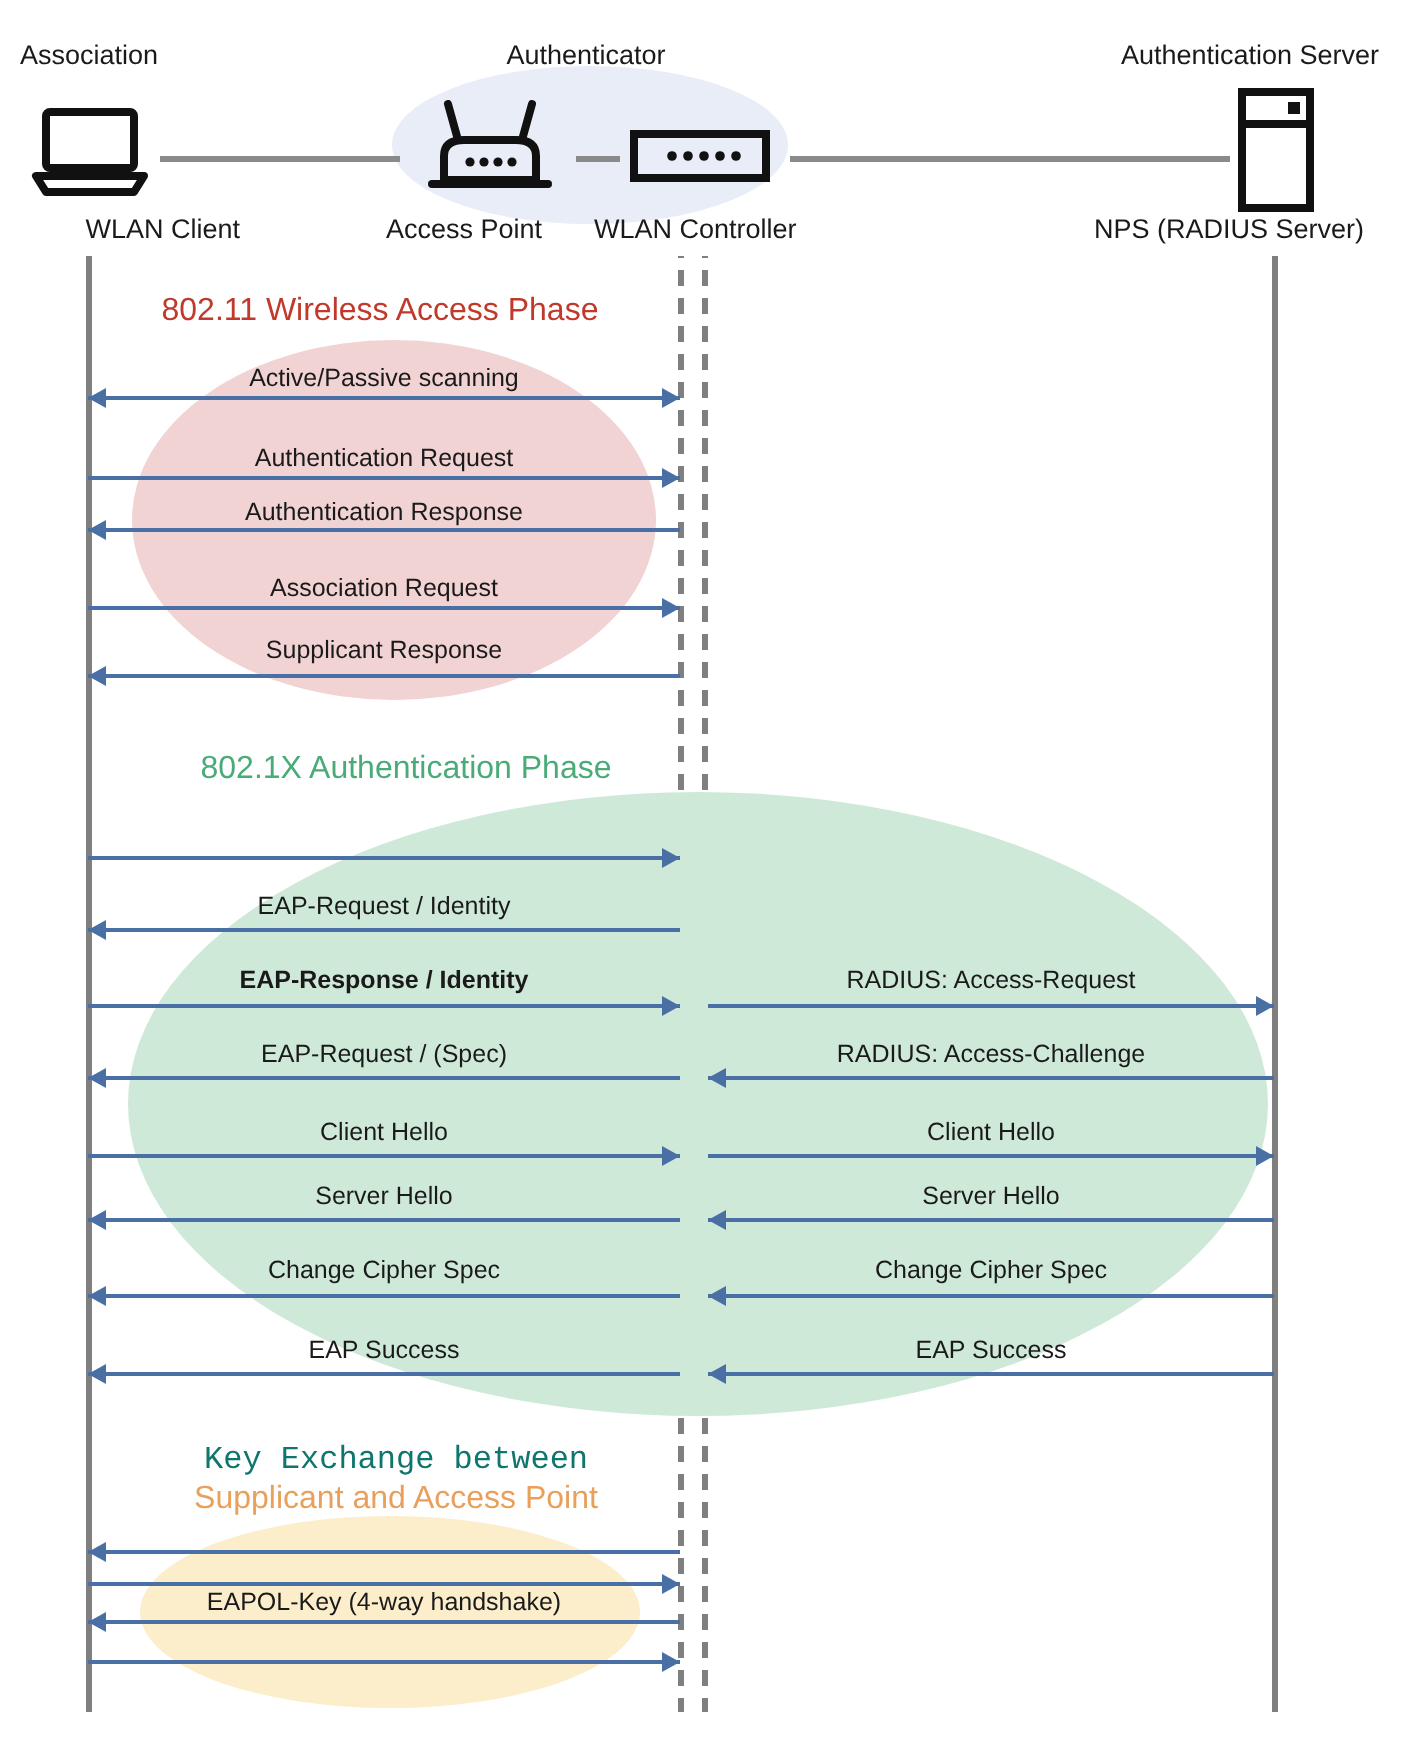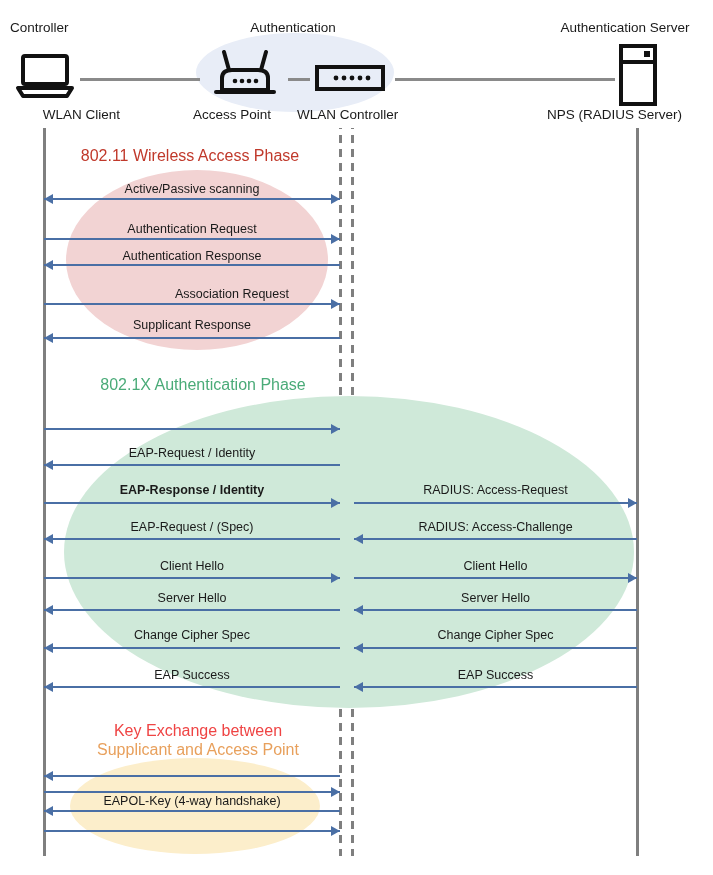--- a/index.html
+++ b/index.html
@@ -26,22 +26,22 @@
 <body>
 
 <div id="canvas">
 
   <div class="auth-blob" style="left:196px;top:33px;width:198px;height:79px;"></div>
 
   <div class="link-line" style="left:80px;top:78px;width:120px;"></div>
   <div class="link-line" style="left:288px;top:78px;width:22px;"></div>
   <div class="link-line" style="left:395px;top:78px;width:220px;"></div>
 
-  <div class="actor-label" style="left:0px;top:20px;width:110px;text-align:left;padding-left:10px;">Controller</div>
-  <div class="actor-label" style="left:193px;top:20px;width:200px;">Authentication</div>
+  <div class="actor-label" style="left:0px;top:20px;width:110px;text-align:left;padding-left:10px;">Association</div>
+  <div class="actor-label" style="left:193px;top:20px;width:200px;">Authenticator</div>
   <div class="actor-label" style="left:537px;top:20px;width:176px;">Authentication Server</div>
 
   <svg class="icon" style="left:14px;top:54px;" width="62" height="44" viewBox="0 0 62 44">
     <rect x="9" y="2" width="44" height="28" rx="2" fill="none" stroke="#111" stroke-width="4"></rect>
     <path d="M4 34 L58 34 L53 42 L9 42 Z" fill="none" stroke="#111" stroke-width="4" stroke-linejoin="round"></path>
   </svg>
 
   <svg class="icon" style="left:214px;top:50px;" width="62" height="50" viewBox="0 0 62 50">
     <line x1="15" y1="20" x2="10" y2="2" stroke="#111" stroke-width="4" stroke-linecap="round"></line>
     <line x1="47" y1="20" x2="52" y2="2" stroke="#111" stroke-width="4" stroke-linecap="round"></line>
@@ -79,37 +79,37 @@
   <div class="lifeline" style="left:636px;top:128px;height:728px;"></div>
 
   <div class="phase-ellipse" style="left:66px;top:170px;width:262px;height:180px;background:#f2d3d3;"></div>
   <div class="phase-ellipse" style="left:64px;top:396px;width:570px;height:312px;background:#cfe9d9;"></div>
   <div class="phase-ellipse" style="left:70px;top:758px;width:250px;height:96px;background:#fceecb;"></div>
 
   <div class="phase-label" style="left:60px;top:146px;width:260px;color:#c0392b;">802.11 Wireless Access Phase</div>
 
   <div class="phase-label" style="left:78px;top:375px;width:250px;color:#4aab78;">802.1X Authentication Phase</div>
 
-  <div class="phase-label" style="left:68px;top:721px;width:260px;color:#ef4444;">Key Exchange between</div>
+  <div class="phase-label" style="left:68px;top:721px;width:260px;color:#0f766e;font-family:Liberation Mono, monospace;">Key Exchange between</div>
   <div class="phase-label" style="left:68px;top:740px;width:260px;color:#e8a05c;">Supplicant and Access Point</div>
 
   <div class="msg-label" style="left:44px;top:182px;width:296px;">Active/Passive scanning</div>
   <div class="arrow-line" style="left:44px;top:198px;width:296px;"></div>
   <div class="arrow-head left" style="left:44px;top:194px;"></div>
   <div class="arrow-head right" style="left:331px;top:194px;"></div>
 
   <div class="msg-label" style="left:44px;top:222px;width:296px;">Authentication Request</div>
   <div class="arrow-line" style="left:44px;top:238px;width:296px;"></div>
   <div class="arrow-head right" style="left:331px;top:234px;"></div>
 
   <div class="msg-label" style="left:44px;top:249px;width:296px;">Authentication Response</div>
   <div class="arrow-line" style="left:44px;top:264px;width:296px;"></div>
   <div class="arrow-head left" style="left:44px;top:260px;"></div>
 
-  <div class="msg-label" style="left:44px;top:287px;width:296px;padding-left:40px;">Association Request</div>
+  <div class="msg-label" style="left:44px;top:287px;width:296px;">Association Request</div>
   <div class="arrow-line" style="left:44px;top:303px;width:296px;"></div>
   <div class="arrow-head right" style="left:331px;top:299px;"></div>
 
   <div class="msg-label" style="left:44px;top:318px;width:296px;">Supplicant Response</div>
   <div class="arrow-line" style="left:44px;top:337px;width:296px;"></div>
   <div class="arrow-head left" style="left:44px;top:333px;"></div>
 
   <div class="arrow-line" style="left:44px;top:428px;width:296px;"></div>
   <div class="arrow-head right" style="left:331px;top:424px;"></div>
 

